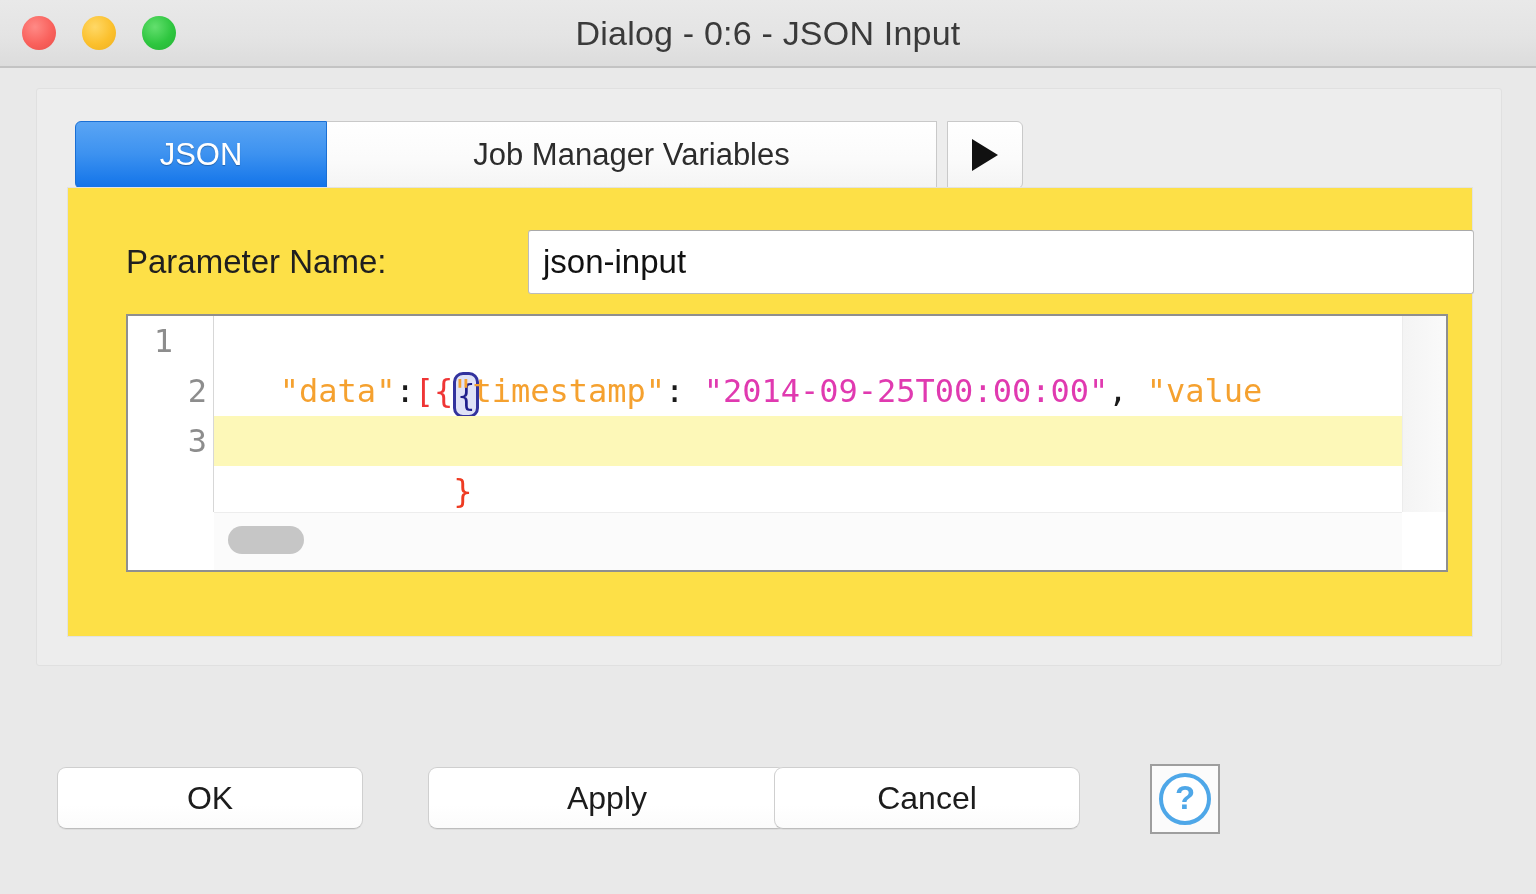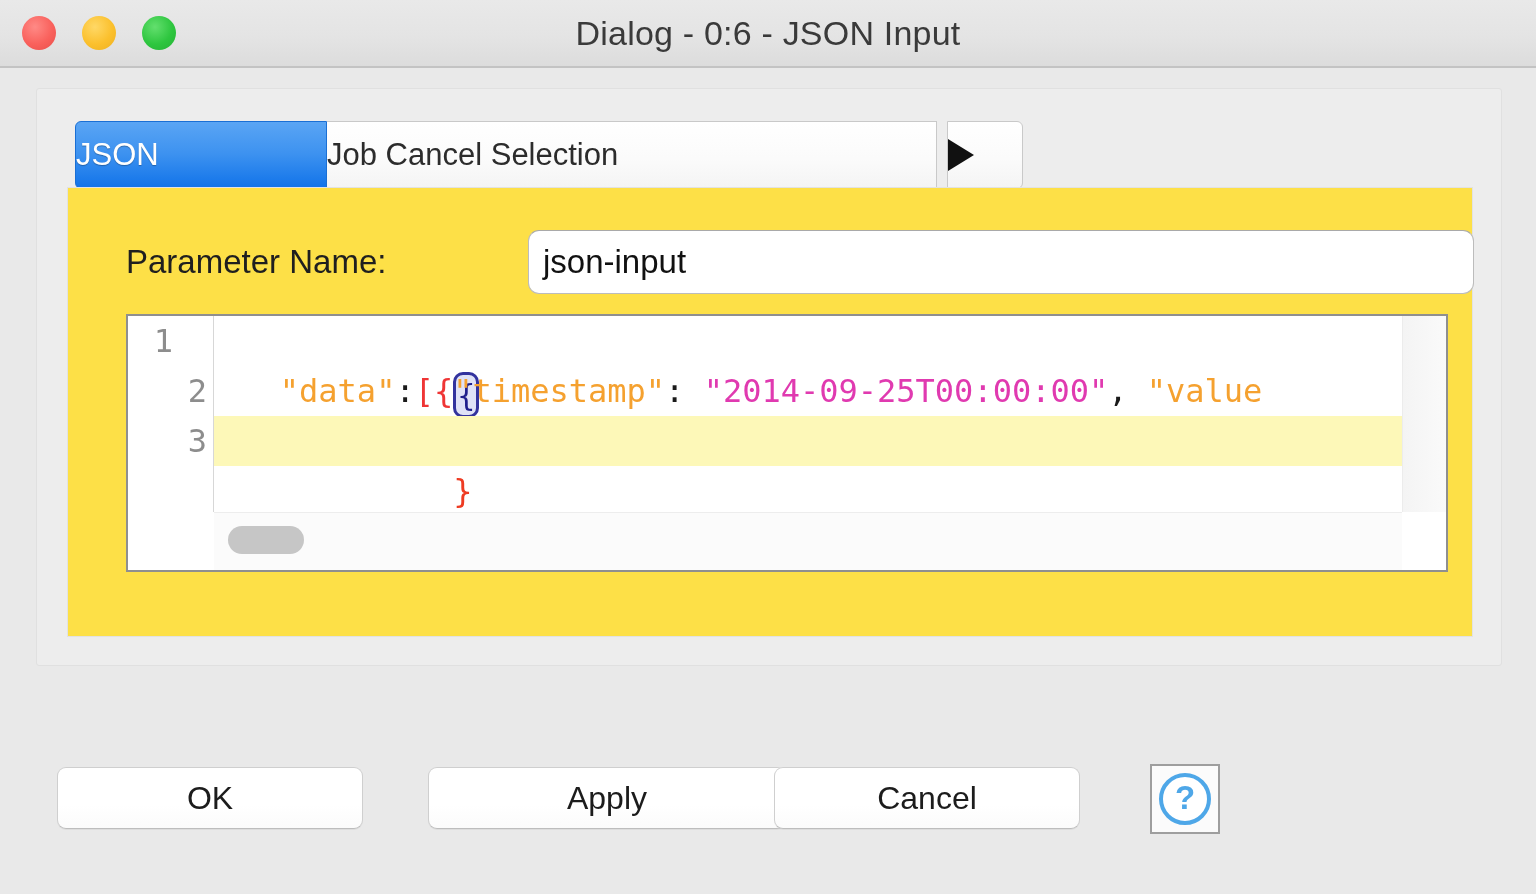--- a/index.html
+++ b/index.html
@@ -78,21 +78,21 @@
     align-items: stretch;
   }
   .tab {
     background: linear-gradient(to bottom, #ffffff 0%, #fbfbfb 55%, #f4f4f4 100%);
     border: 1px solid #c9c9c9;
     border-left: none;
     font-size: 31px;
     color: #2c2c2c;
     display: flex;
     align-items: center;
-    justify-content: flex-start;
+    justify-content: center;
     box-sizing: border-box;
     cursor: default;
   }
   .tab:first-child {
     border-left: 1px solid #c9c9c9;
     border-top-left-radius: 6px;
     border-bottom-left-radius: 6px;
   }
   .tab.active {
     background: linear-gradient(to bottom, #5aa5f4 0%, #3d92f0 48%, #1173e9 100%);
@@ -156,21 +156,21 @@
     background: #ffffff;
     border: 1px solid #bcbcbc;
     border-top-color: #a9a9a9;
     box-sizing: border-box;
     font-size: 33px;
     color: #111111;
     padding: 0 14px;
     line-height: 62px;
     overflow: hidden;
     white-space: nowrap;
-    border-radius: 11px;
+    border-radius: 3px;
   }
 
   
   .editor-wrap {
     position: absolute;
     left: 58px;
     top: 126px;
     width: 1322px;
     height: 258px;
     background: #ffffff;
@@ -375,21 +375,21 @@
   <div class="window-title">Dialog - 0:6 - JSON Input</div>
 </div>
 
 <div class="card">
 
   <div class="tabstrip">
     <div class="tab tab-json active">
       <span>JSON</span>
     </div>
     <div class="tab tab-job">
-      <span>Job Cancel Selection</span>
+      <span>Job Manager Variables</span>
     </div>
     <div class="tab tab-more">
       <span class="arrow-right"></span>
     </div>
   </div>
 
   <div class="panel">
 
     <div class="param-row">
       <div class="param-label">Parameter Name:</div>

